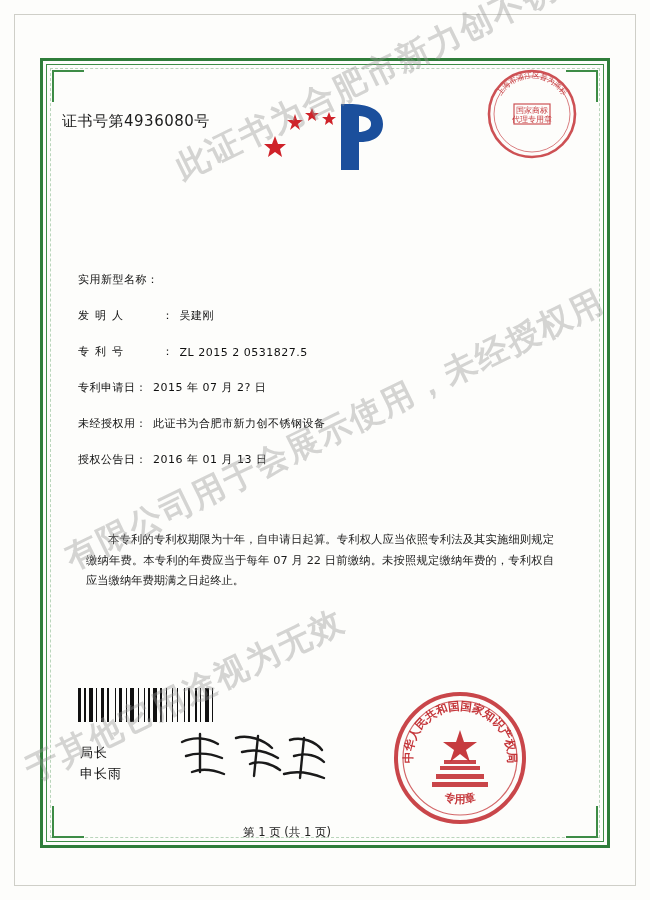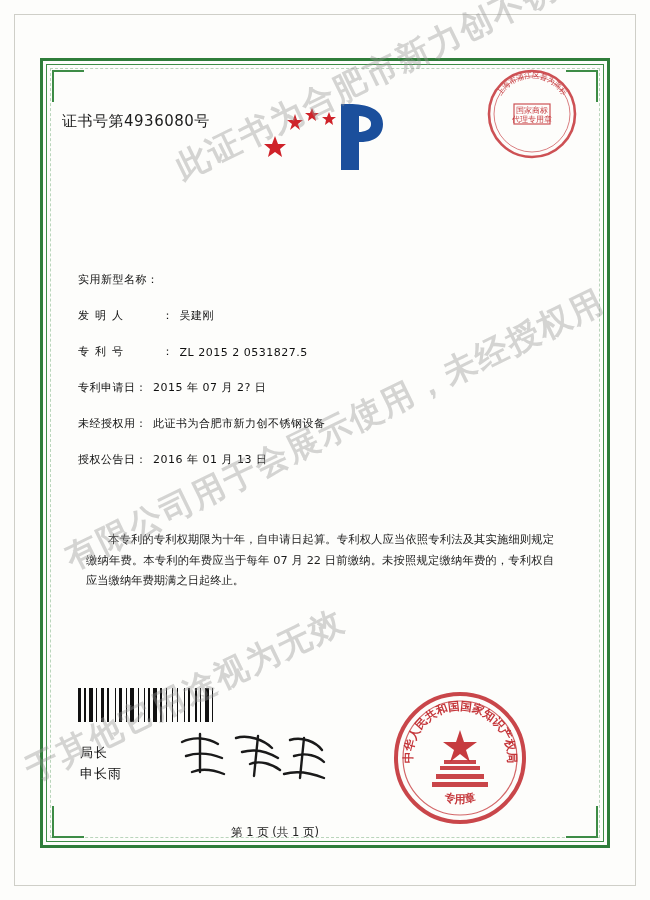--- a/index.html
+++ b/index.html
@@ -206,21 +206,21 @@
     width: 140px;
     text-align: center;
     font-size: 12.5px;
     color: #b3231f;
     letter-spacing: 0.4px;
   }
 
   
   .footer {
     position: absolute;
-    left: 4px;
+    left: 16px;
     top: 825px;
     width: 542px;
     text-align: center;
     font-size: 11.5px;
     color: #222;
   }
 
   
   .watermark {
     position: absolute;

